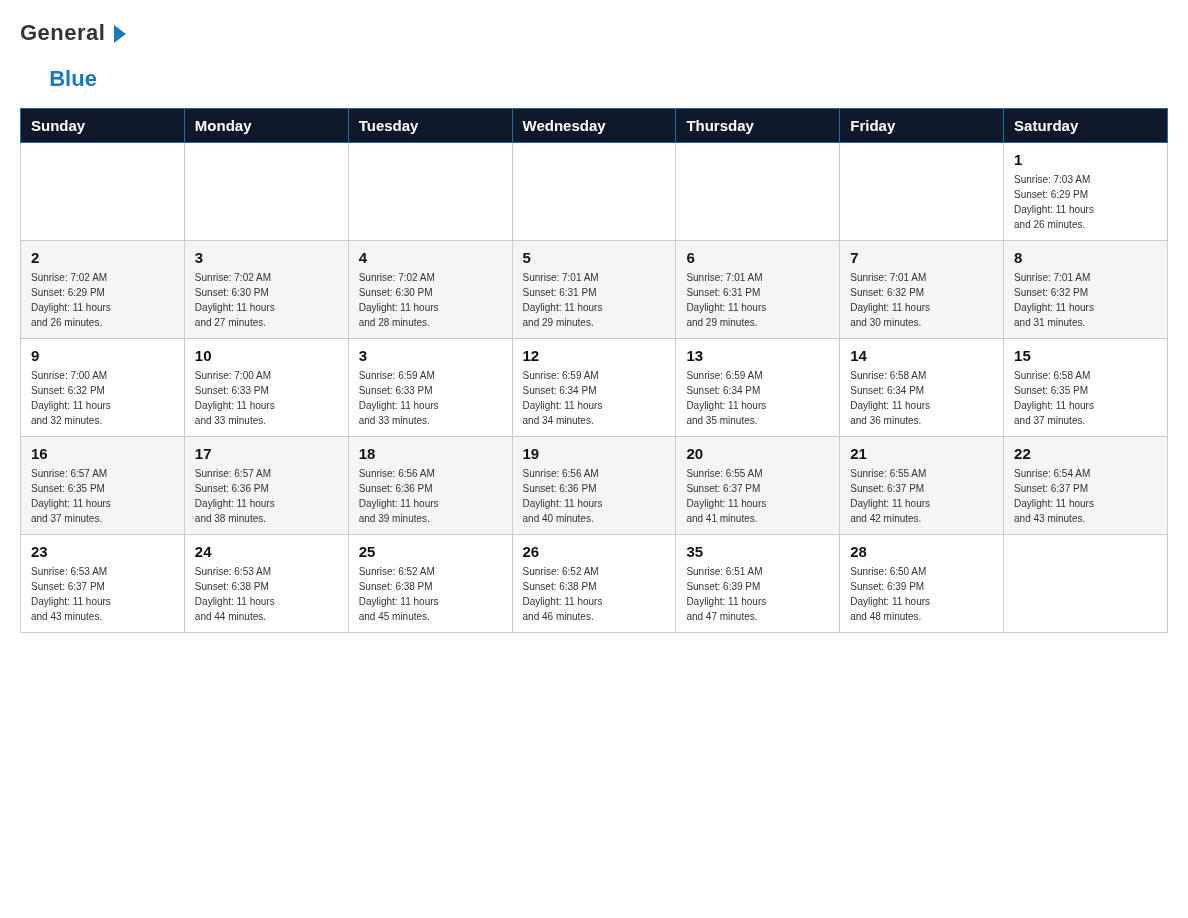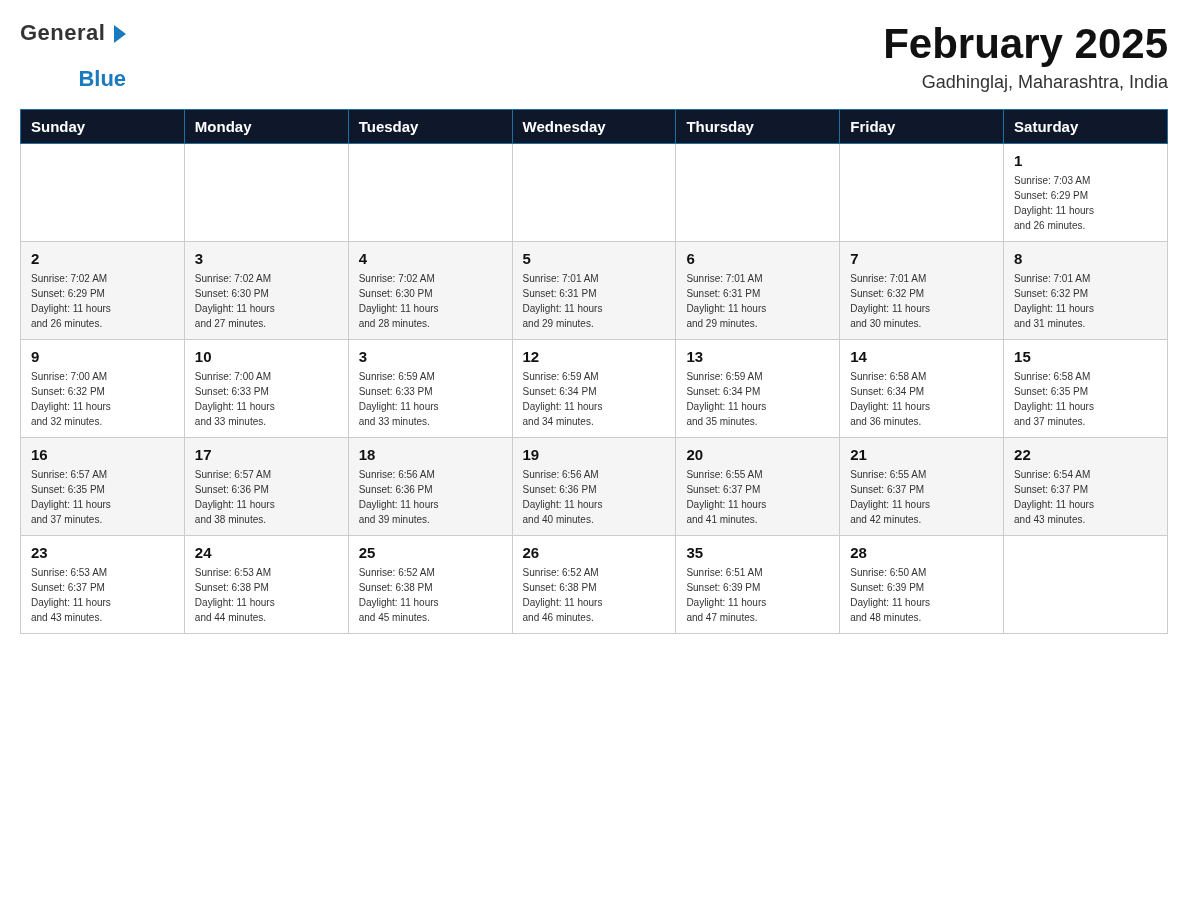--- a/index.html
+++ b/index.html
@@ -11,21 +11,21 @@
     }
     .header {
       display: flex;
       justify-content: space-between;
       align-items: flex-start;
       margin-bottom: 16px;
     }
     .logo {
       display: flex;
       flex-direction: column;
-      align-items: flex-end;
+      align-items: center;
     }
     .logo-general {
       font-size: 22px;
       font-weight: bold;
       color: #333;
       letter-spacing: 0.5px;
     }
     .logo-blue {
       font-size: 22px;
       font-weight: bold;
@@ -101,24 +101,20 @@
 <div class="header">
   <div class="logo">
     <div class="logo-general">
       <span>General</span>
       <span style="display:inline-block;width:0;height:0;border-left:12px solid #1a7abf;border-top:9px solid transparent;border-bottom:9px solid transparent;margin-left:2px;vertical-align:middle;"></span>
     </div>
     <div class="logo-blue">
       <span>Blue</span>
     </div>
   </div>
-  <div class="title-block">
-    <div class="month-title">February 2025</div>
-    <div class="location">Gadhinglaj, Maharashtra, India</div>
-  </div>
 </div>
 
 <table class="calendar">
   <thead>
     <tr>
     <th>Sunday</th>
         <th>Monday</th>
         <th>Tuesday</th>
         <th>Wednesday</th>
         <th>Thursday</th>

